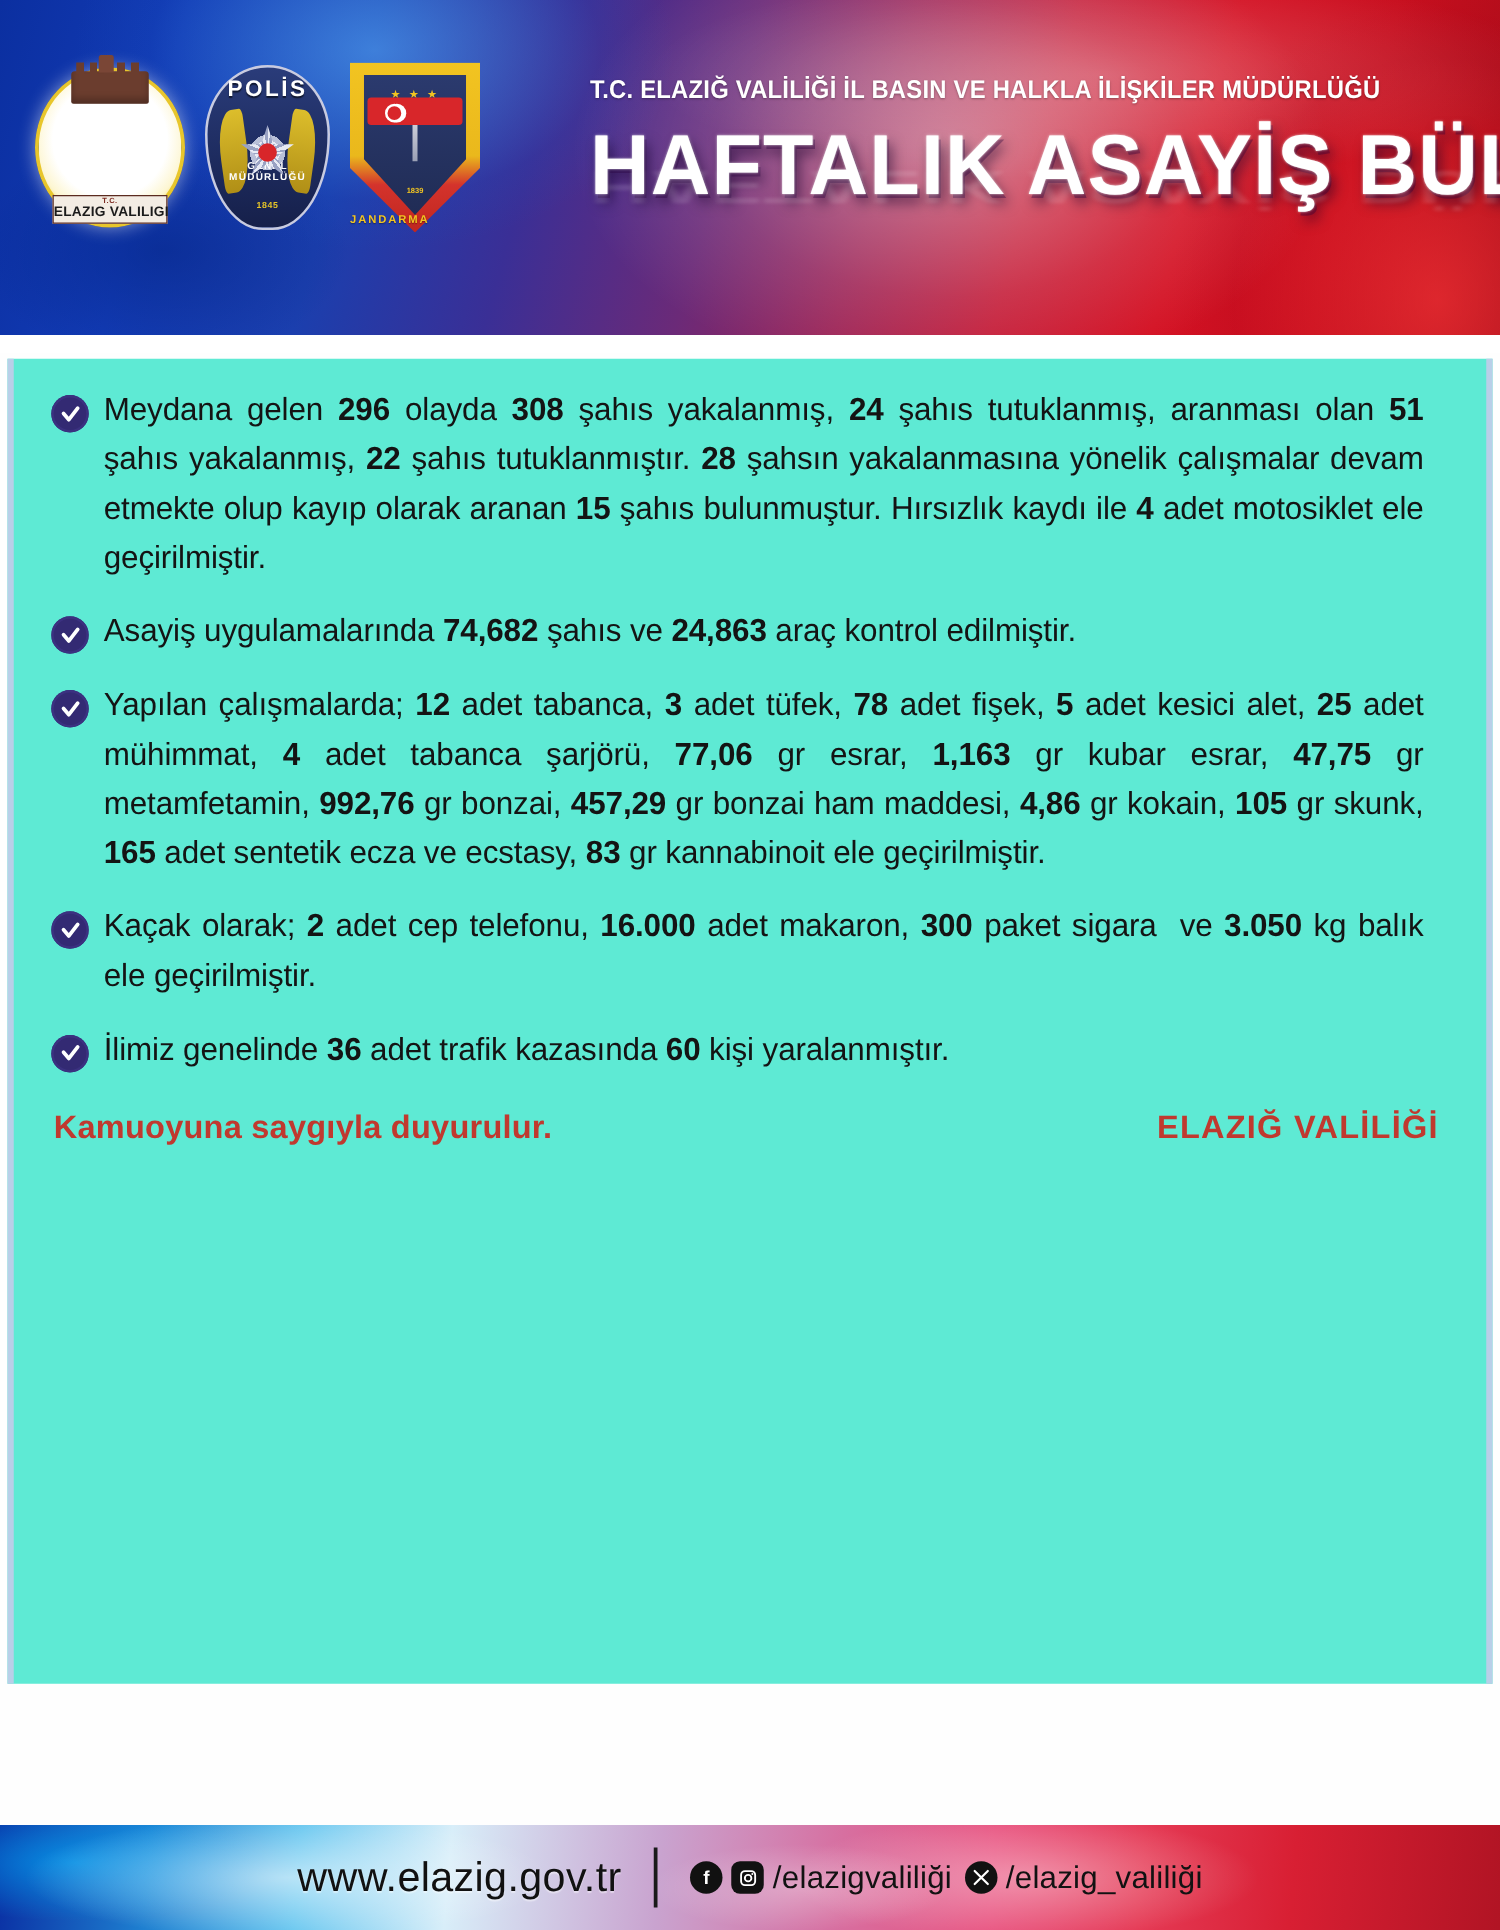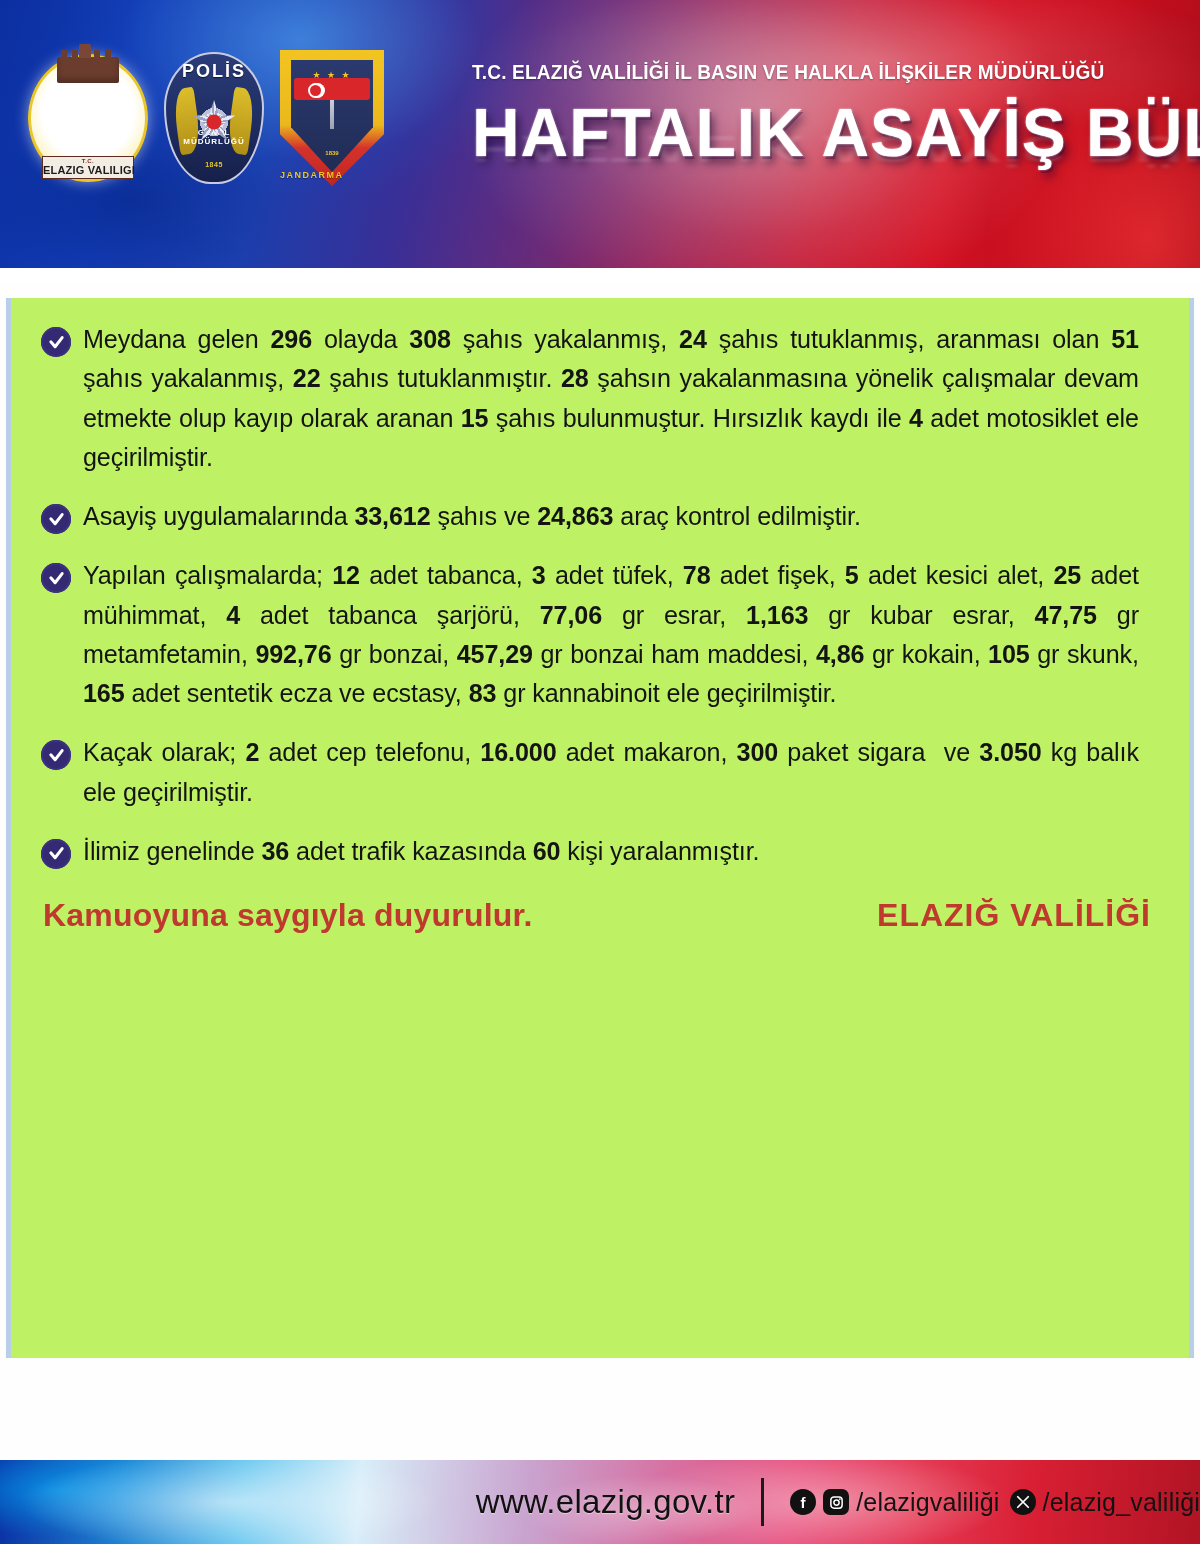--- a/index.html
+++ b/index.html
@@ -275,23 +275,23 @@
     color: #ffffff;
     letter-spacing: 0.3px;
     line-height: 1.28;
     transform: scaleX(0.96);
     text-shadow: 1px 1px 2px rgba(0,0,0,0.35);
   }
 
   
   .content {
     position: relative;
-    margin: 16px 6px;
+    margin: 5px 6px;
     padding: 22px 34px 0 30px;
-    background: #bef264;
+    background: #5eead4;
     border-left: 5px solid #b9cfe8;
     border-right: 5px solid #b9cfe8;
     min-height: 1060px;
   }
 
   .bullet-row {
     display: flex;
     align-items: flex-start;
     margin-bottom: 20px;
   }
@@ -321,39 +321,39 @@
   .bullet-text b { font-weight: 800; }
 
   .signature-row {
     display: flex;
     justify-content: space-between;
     align-items: baseline;
     padding: 8px 4px 0 2px;
     margin-top: -2px;
   }
   .sig-left, .sig-right {
-    font-size: 32px;
+    font-size: 26px;
     font-weight: 600;
     color: #c0392f;
     letter-spacing: 0.2px;
   }
   .sig-right { font-weight: 600; letter-spacing: 1px; }
 
   
   .footer {
     position: absolute;
     left: 0; bottom: 0;
     width: 1200px; height: 84px;
     overflow: hidden;
     background:
       radial-gradient(ellipse 300px 70px at 230px 42px, rgba(255,255,255,0.55) 0%, rgba(255,255,255,0) 70%),
       radial-gradient(ellipse 260px 70px at 820px 42px, rgba(255,255,255,0.38) 0%, rgba(255,255,255,0) 72%),
       radial-gradient(ellipse 200px 60px at 60px 30px, rgba(0,180,255,0.6) 0%, rgba(0,100,200,0) 78%),
       linear-gradient(95deg, #0a2fa3 0%, #1e7fd0 10%, #63c5ef 20%, #d8eef9 30%, #c9a3cf 44%, #d76fa0 56%, #e8527f 66%, #e53a55 76%, #d81f33 86%, #b11424 100%);
-    display: flex; align-items: center; justify-content: flex-end;
+    display: flex; align-items: center; justify-content: center;
     gap: 20px;
   }
   .footer::after {
     content: "";
     position: absolute; inset: 0;
     background: radial-gradient(ellipse 160px 46px at 640px 50px, rgba(255,255,255,0.30), rgba(255,255,255,0) 75%);
     pointer-events: none;
   }
   .footer-url {
     position: relative; z-index: 2;
@@ -445,21 +445,21 @@
             </svg>
           </div>
           <div class="bullet-text">Meydana gelen <b>296</b> olayda <b>308</b> şahıs yakalanmış, <b>24</b> şahıs tutuklanmış, aranması olan <b>51</b> şahıs yakalanmış, <b>22</b> şahıs tutuklanmıştır. <b>28</b> şahsın yakalanmasına yönelik çalışmalar devam etmekte olup kayıp olarak aranan <b>15</b> şahıs bulunmuştur. Hırsızlık kaydı ile <b>4</b> adet motosiklet ele geçirilmiştir.</div>
         </div>
         <div class="bullet-row">
           <div class="bullet-icon">
             <svg width="17" height="17" viewBox="0 0 24 24" fill="none" stroke="#ffffff" stroke-width="4.2" stroke-linecap="round" stroke-linejoin="round">
               <path d="M4 11 L10 18 L20 5"></path>
             </svg>
           </div>
-          <div class="bullet-text">Asayiş uygulamalarında <b>33,612</b> şahıs ve <b>24,863</b> araç kontrol edilmiştir.</div>
+          <div class="bullet-text">Asayiş uygulamalarında <b>74,682</b> şahıs ve <b>24,863</b> araç kontrol edilmiştir.</div>
         </div>
         <div class="bullet-row">
           <div class="bullet-icon">
             <svg width="17" height="17" viewBox="0 0 24 24" fill="none" stroke="#ffffff" stroke-width="4.2" stroke-linecap="round" stroke-linejoin="round">
               <path d="M4 11 L10 18 L20 5"></path>
             </svg>
           </div>
           <div class="bullet-text">Yapılan çalışmalarda; <b>12</b> adet tabanca, <b>3</b> adet tüfek, <b>78</b> adet fişek, <b>5</b> adet kesici alet, <b>25</b> adet mühimmat, <b>4</b> adet tabanca şarjörü, <b>77,06</b> gr esrar, <b>1,163</b> gr kubar esrar, <b>47,75</b> gr metamfetamin, <b>992,76</b> gr bonzai, <b>457,29</b> gr bonzai ham maddesi, <b>4,86</b> gr kokain, <b>105</b> gr skunk, <b>165</b> adet sentetik ecza ve ecstasy, <b>83</b> gr kannabinoit ele geçirilmiştir.</div>
         </div>
         <div class="bullet-row">

